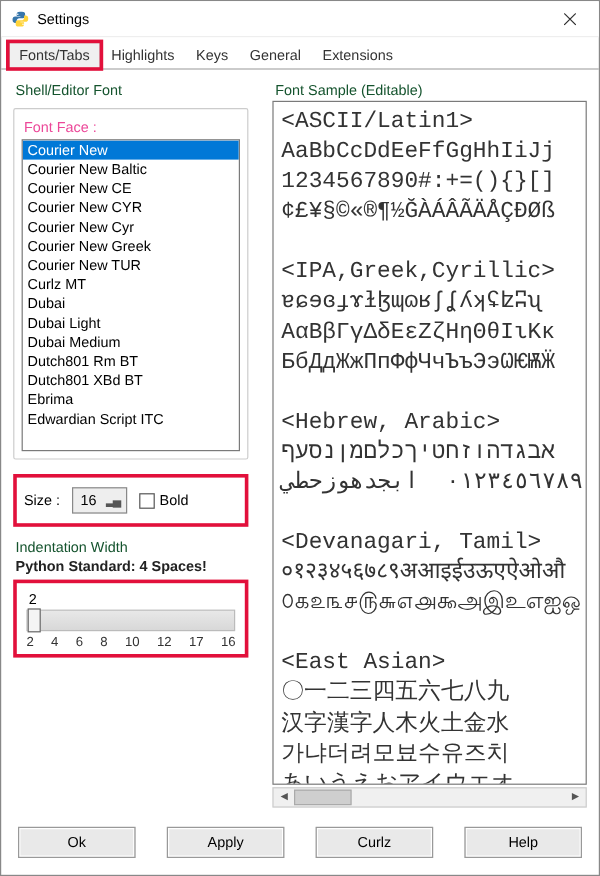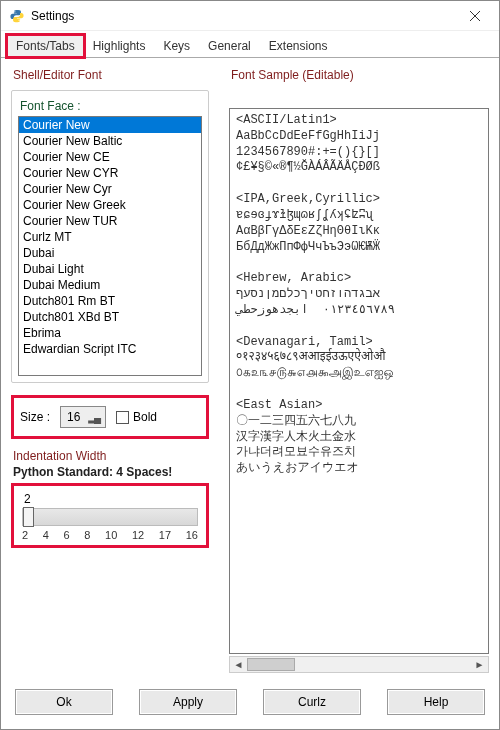--- a/index.html
+++ b/index.html
@@ -60,28 +60,28 @@
   .hl-red { outline:3px solid #e2103b; outline-offset:-1px; }
   .content {
     flex:1;
     display:flex;
     gap:10px;
     padding:10px 10px 6px 10px;
     overflow:hidden;
   }
   .left { width:198px; display:flex; flex-direction:column; gap:6px;}
   .right { flex:1; display:flex; flex-direction:column;padding-left:10px;}
-  .group-label { font-size:12px; color:#7f1d1d; margin-bottom:2px; padding-left:2px;}
+  .group-label { font-size:12px; color:#14532d; margin-bottom:2px; padding-left:2px;}
   fieldset.sunken {
     border:1px solid #ccc;
     border-radius:2px;
     padding:6px;
     margin:0;
   }
-  .font-face-label { color:#14532d; margin:2px 0 3px 2px;}
+  .font-face-label { color:#ec4899; margin:2px 0 3px 2px;}
   .listbox {
     border:1px solid #7a7a7a;
     height:260px;
     overflow-y:auto;
     overflow-x:hidden;
     background:#fff;
     scrollbar-width:auto;
   }
   .listbox .item{
     padding:1px 4px;
@@ -122,28 +122,27 @@
     width:11px;height:20px;border:1px solid #666;background:#f4f4f4;
   }
   .slider-ticks{
     display:flex;justify-content:space-between;font-size:11px;margin-top:3px;color:#333;
   }
   .sample-box{
     flex:1;
     border:1px solid #7a7a7a;
     padding:4px 2px 4px 6px;
     font-family:"Courier New","Noto Sans",monospace;
-    font-size:12px;
+    font-size:19px;
     line-height:1.32;
     overflow-x:auto;
     overflow-y:hidden;
     white-space:nowrap;
     color:#333;
     background:#fff;
-    margin-top:24px;
   }
   .sample-box .line{ white-space:pre; }
   .hscroll{
     height:17px;border:1px solid #ccc;background:#f0f0f0;
     display:flex;align-items:center;position:relative;margin-top:2px;
   }
   .hscroll .arrow{width:17px;height:15px;display:flex;align-items:center;justify-content:center;color:#555;font-size:10px;}
   .hscroll .thumb{flex:0 0 48px;height:13px;background:#cfcfcf;border:1px solid #aaa;margin-left:0;}
   .hscroll .track{flex:1;}
   .buttons {

